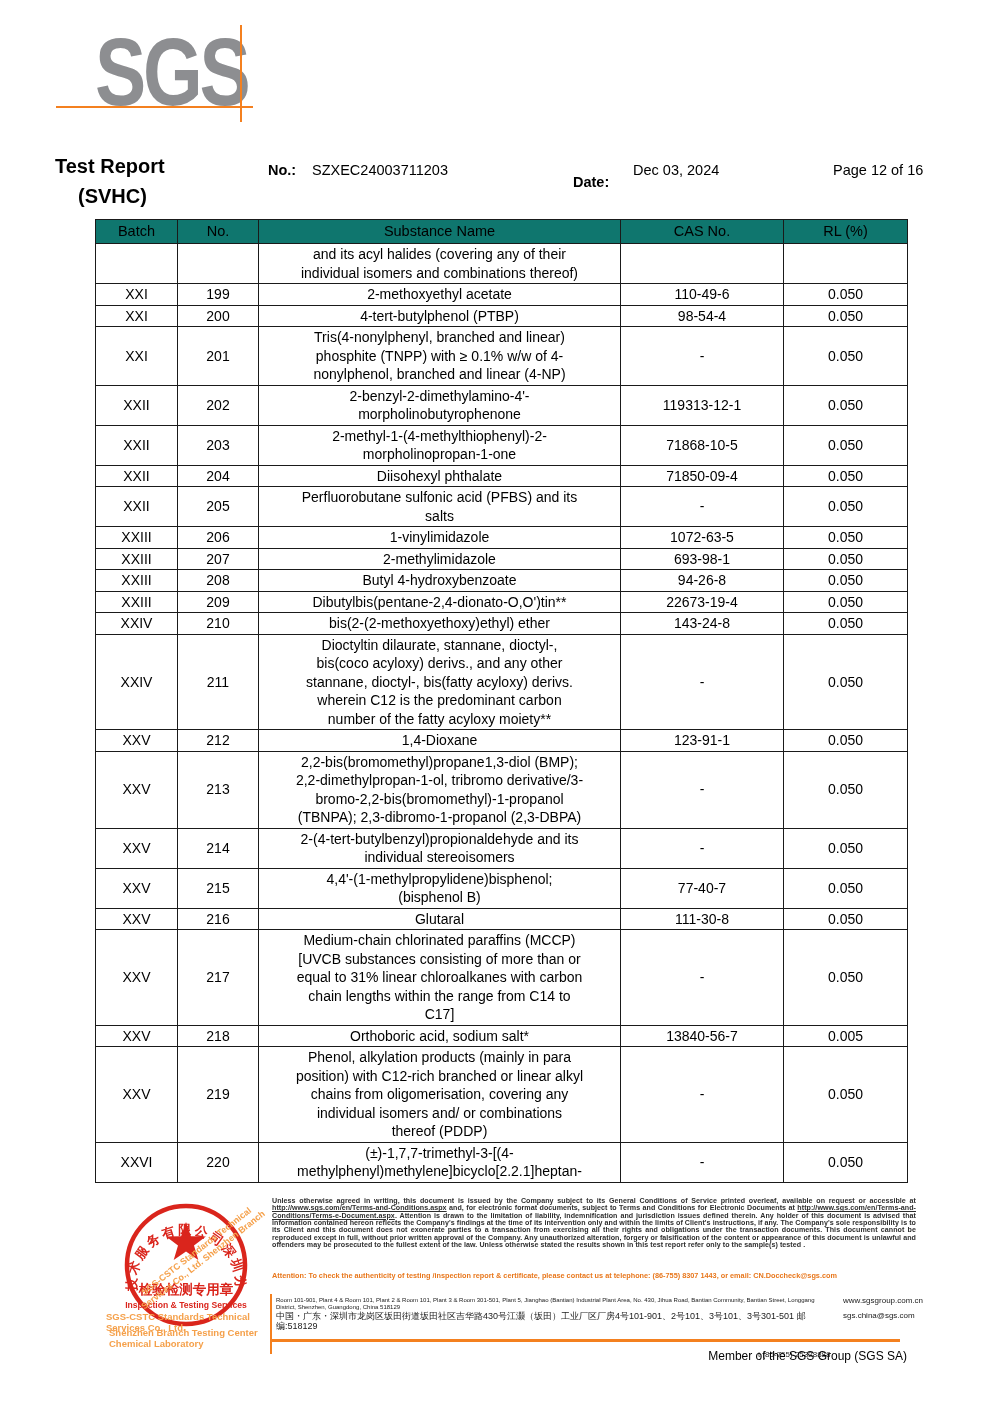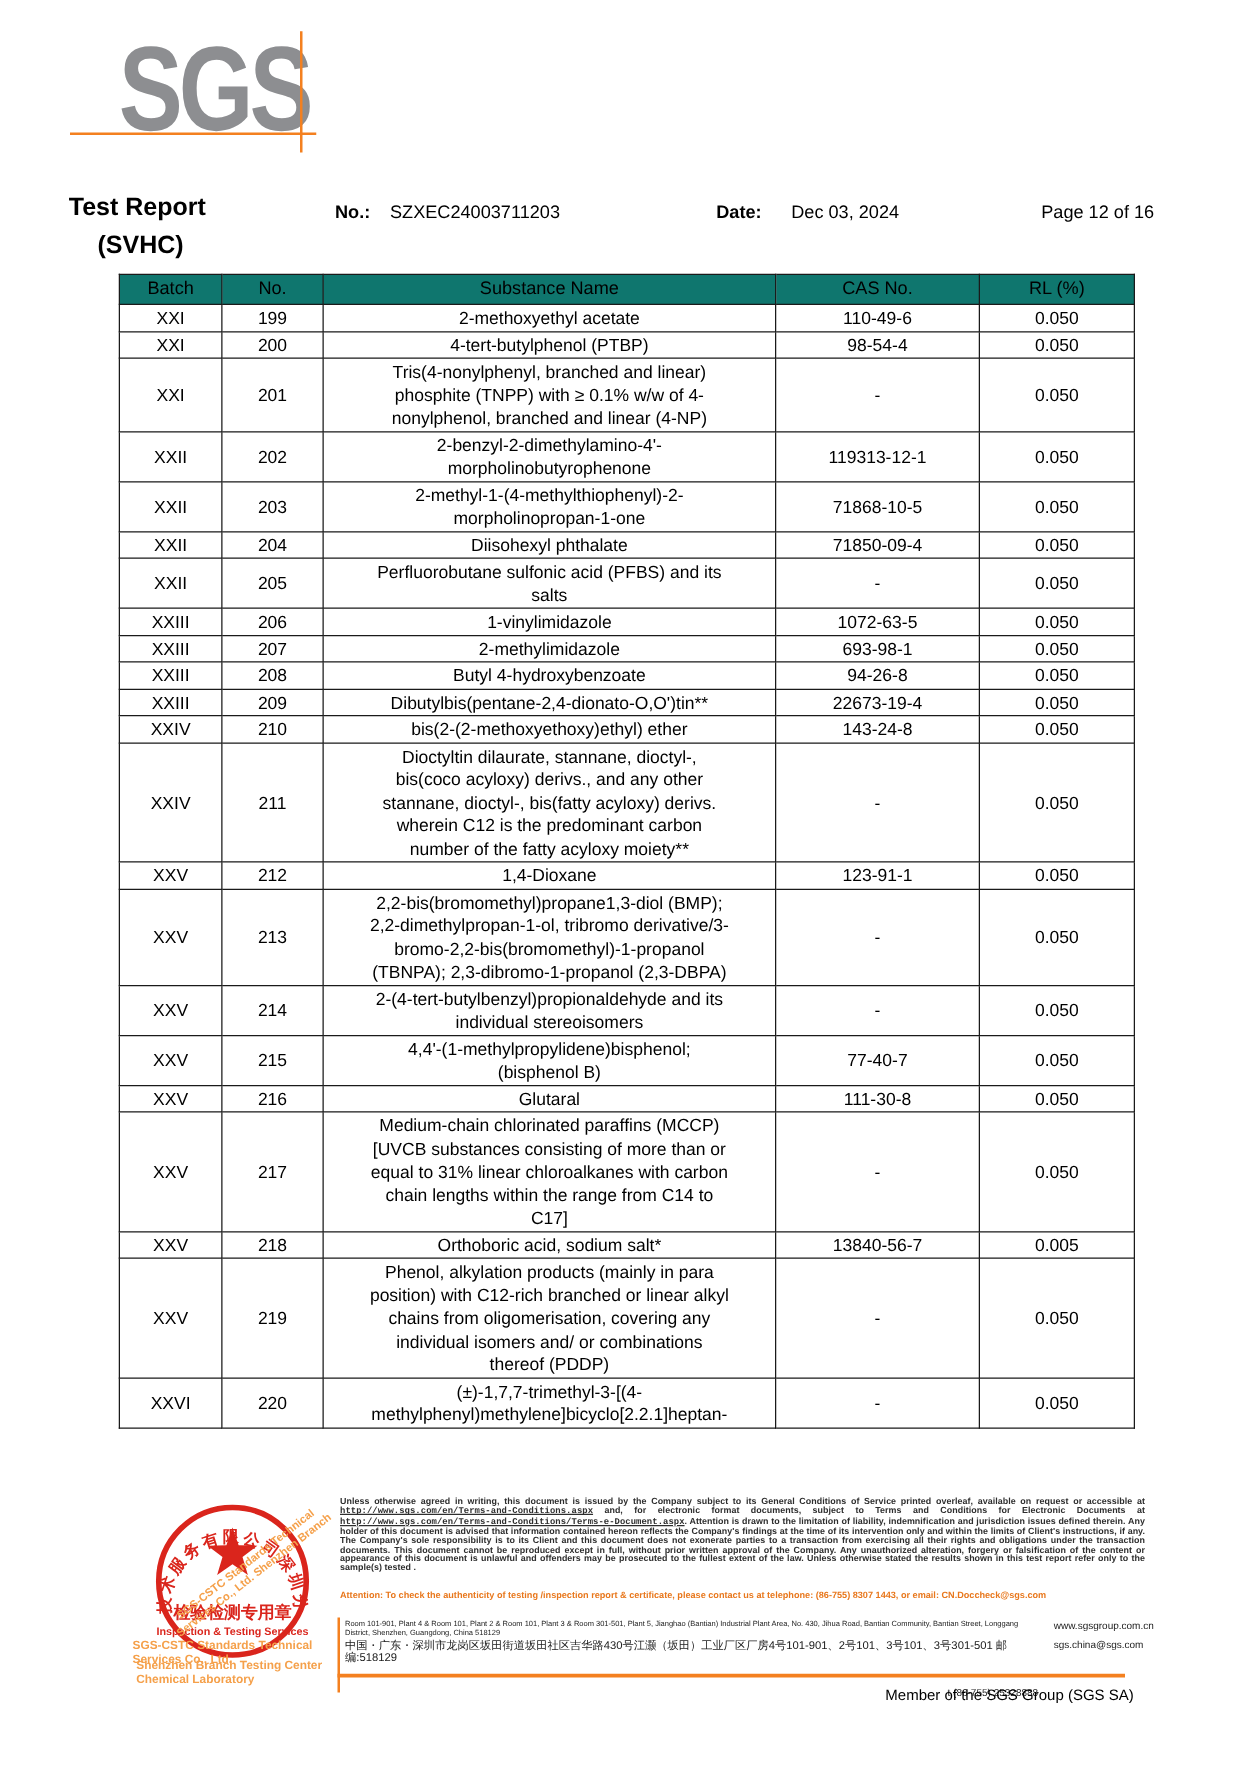--- a/index.html
+++ b/index.html
@@ -14,21 +14,21 @@
     letter-spacing:-4px;line-height:1;
     transform:scaleX(0.80);transform-origin:left top;
   }
   .logo-hline{position:absolute;left:56px;top:106px;width:197px;height:2px;background:#f4801f;}
   .logo-vline{position:absolute;left:240px;top:25px;width:2px;height:97px;background:#f4801f;}
   .report-title{position:absolute;left:55px;top:155px;font-size:20px;font-weight:bold;line-height:1.1;}
   .report-subtitle{position:absolute;left:78px;top:185px;font-size:20px;font-weight:bold;}
   .hdr-field{position:absolute;top:162px;font-size:14.5px;}
   .hdr-label{font-weight:bold;}
   .no-label{left:268px;} .no-value{left:312px;}
-  .date-label{left:573px;} .date-value{left:633px;}
+  .date-label{left:573px;margin-top:12px;} .date-value{left:633px;}
   .page-label{left:833px;text-align:center;}
   
   table.sub-table{
     position:absolute;left:95px;top:219px;width:812px;
     border-collapse:collapse;table-layout:fixed;
     font-size:14px;
   }
   .sub-table th,.sub-table td{
     border:1.5px solid #1a1a1a;text-align:center;vertical-align:middle;
     padding:1px 3px;line-height:18.5px;
@@ -43,21 +43,21 @@
     color:#f5a04a;font-size:9px;font-weight:bold;text-align:center;line-height:11px;
   }
   .company-line1{position:absolute;left:106px;top:1311px;width:175px;font-size:9.5px;font-weight:bold;color:#f5a04a;line-height:11px;}
   .company-line2{position:absolute;left:109px;top:1327px;width:165px;font-size:9.5px;font-weight:bold;color:#f5a04a;line-height:11px;}
   
   .disclaimer{
     position:absolute;left:272px;top:1198px;width:644px;
     font-size:7.1px;line-height:7.35px;color:#2e2e2e;
     text-align:justify;font-weight:bold;letter-spacing:0.05px;
   }
-  .disclaimer .url{text-decoration:underline;font-family:Liberation Mono, monospace;}
+  .disclaimer .url{text-decoration:underline;}
   .attention{
     position:absolute;left:272px;top:1272px;width:644px;
     font-size:7.3px;line-height:8px;color:#e8771c;font-weight:bold;
   }
   .attention .url{text-align:right;}
   
   .addr-vline{position:absolute;left:270px;top:1294px;width:2px;height:60px;background:#f4801f;}
   .addr-en{position:absolute;left:276px;top:1297px;width:560px;font-size:6px;color:#1a1a1a;line-height:7px;}
   .addr-web{position:absolute;left:843px;top:1296px;font-size:8px;color:#1a1a1a;}
   .addr-cn{position:absolute;left:276px;top:1311px;width:560px;font-size:9px;color:#1a1a1a;line-height:10px;}
@@ -95,20 +95,28 @@
       <tr>
           <th>Batch</th>
           <th>No.</th>
           <th>Substance Name</th>
           <th>CAS No.</th>
           <th>RL (%)</th>
         </tr>
     </thead>
     <tbody>
         <tr>
+          <td></td>
+          <td></td>
+          <td>and its acyl halides (covering any of their
+individual isomers and combinations thereof)</td>
+          <td></td>
+          <td></td>
+        </tr>
+        <tr>
           <td>XXI</td>
           <td>199</td>
           <td>2-methoxyethyl acetate</td>
           <td>110-49-6</td>
           <td>0.050</td>
         </tr>
         <tr>
           <td>XXI</td>
           <td>200</td>
           <td>4-tert-butylphenol (PTBP)</td>

